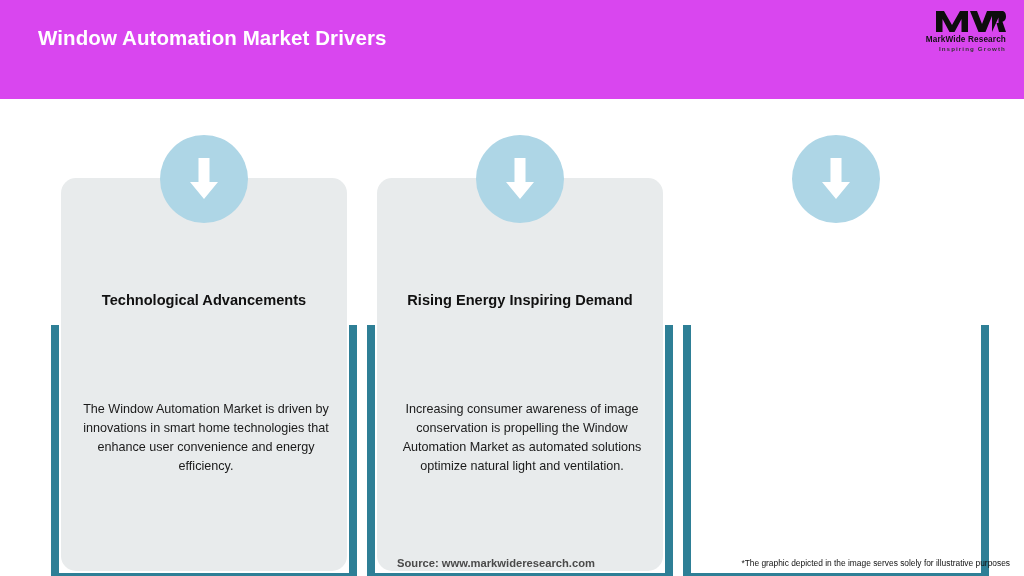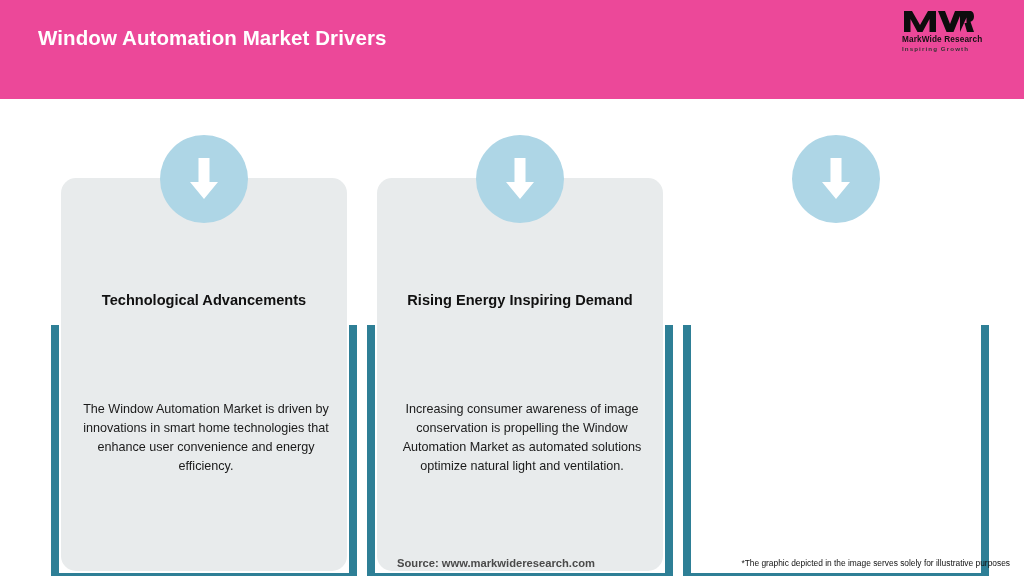--- a/index.html
+++ b/index.html
@@ -16,41 +16,41 @@
     position: relative;
   }
 
   
   .header {
     position: absolute;
     left: 0;
     top: 0;
     width: 1024px;
     height: 99px;
-    background: #ec4899;
+    background: #d946ef;
   }
   .header-title {
     position: absolute;
     left: 38px;
     top: 26px;
     font-size: 20.5px;
     font-weight: bold;
     color: #ffffff;
     letter-spacing: 0.1px;
     white-space: nowrap;
   }
 
   
   .logo {
     position: absolute;
     right: 18px;
     top: 8px;
     width: 104px;
     height: 48px;
-    text-align: left;
+    text-align: right;
   }
   .logo-mark {
     display: block;
     height: 26px;
     line-height: 26px;
   }
   .logo-name {
     display: block;
     font-size: 8.2px;
     font-weight: bold;

